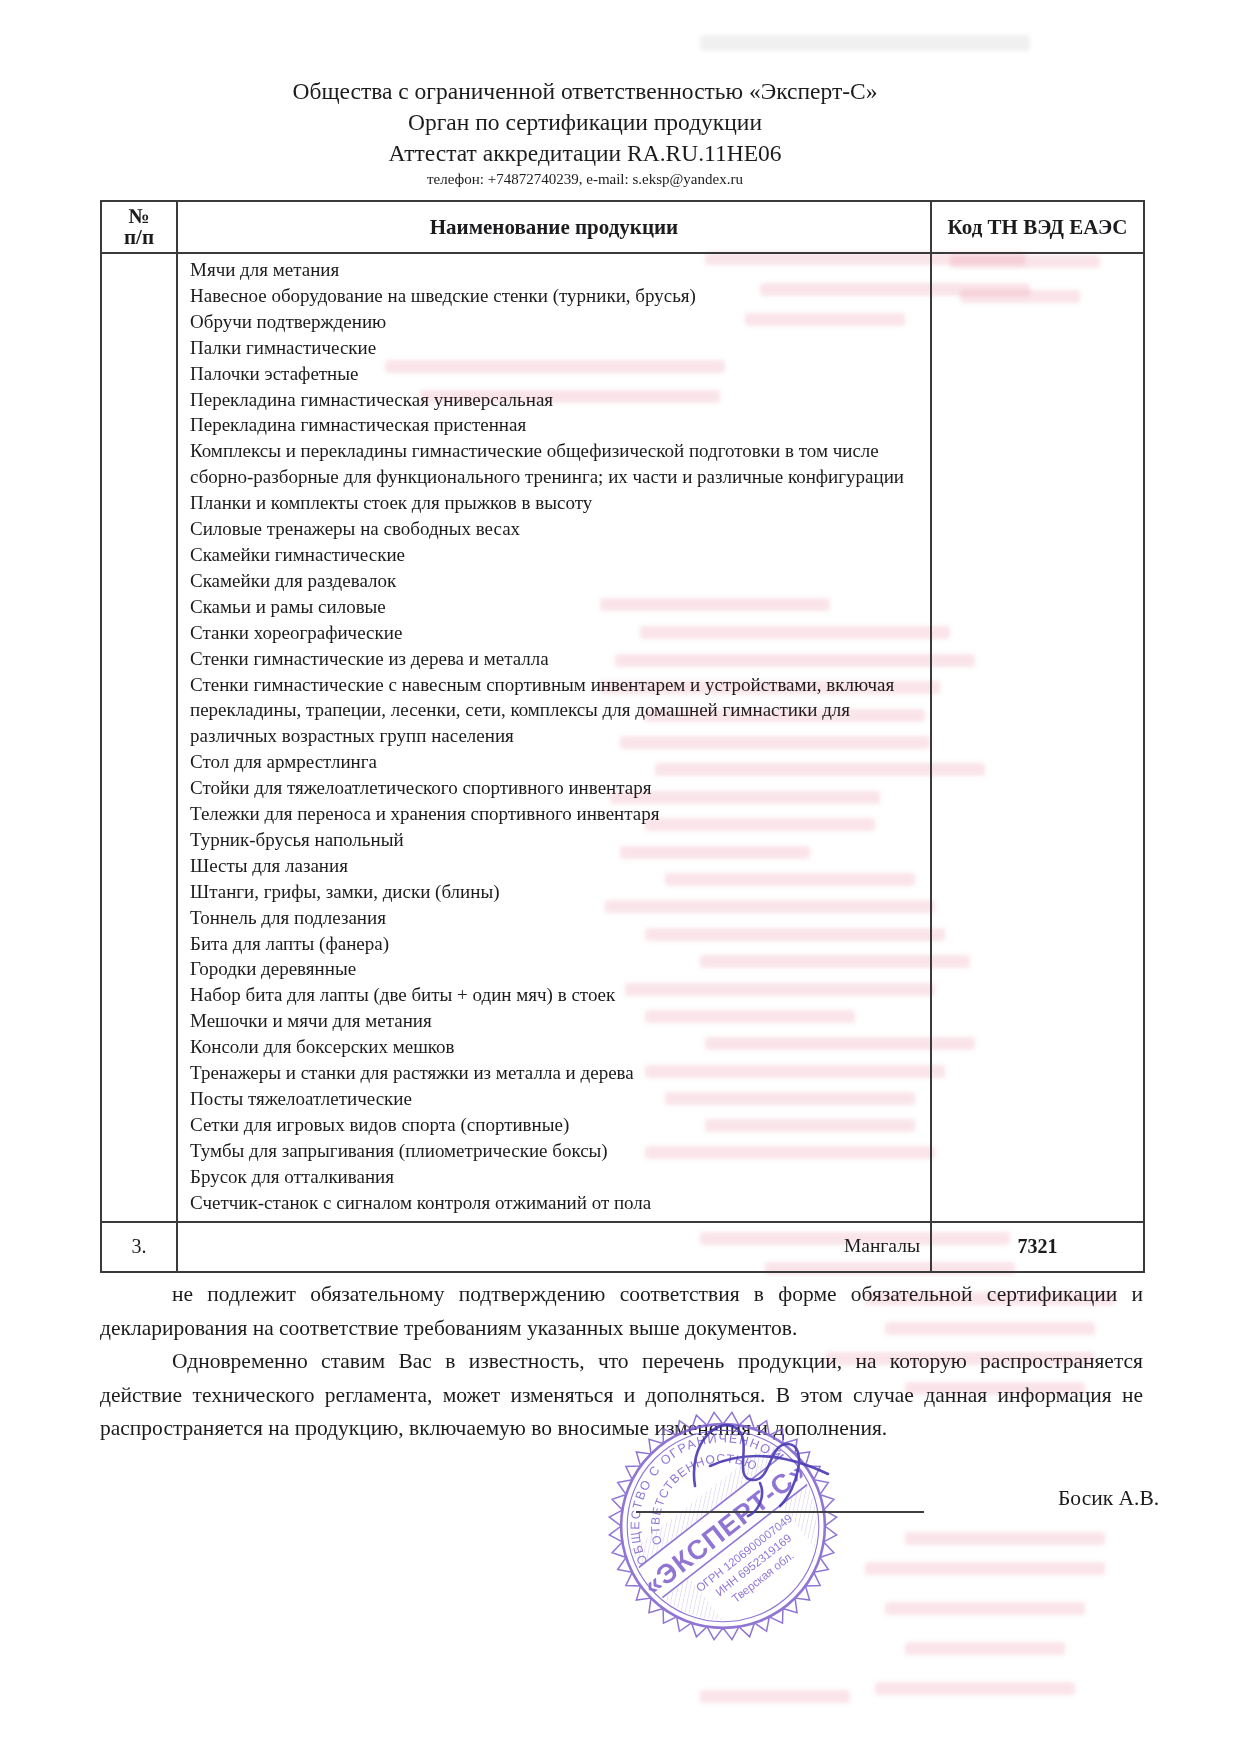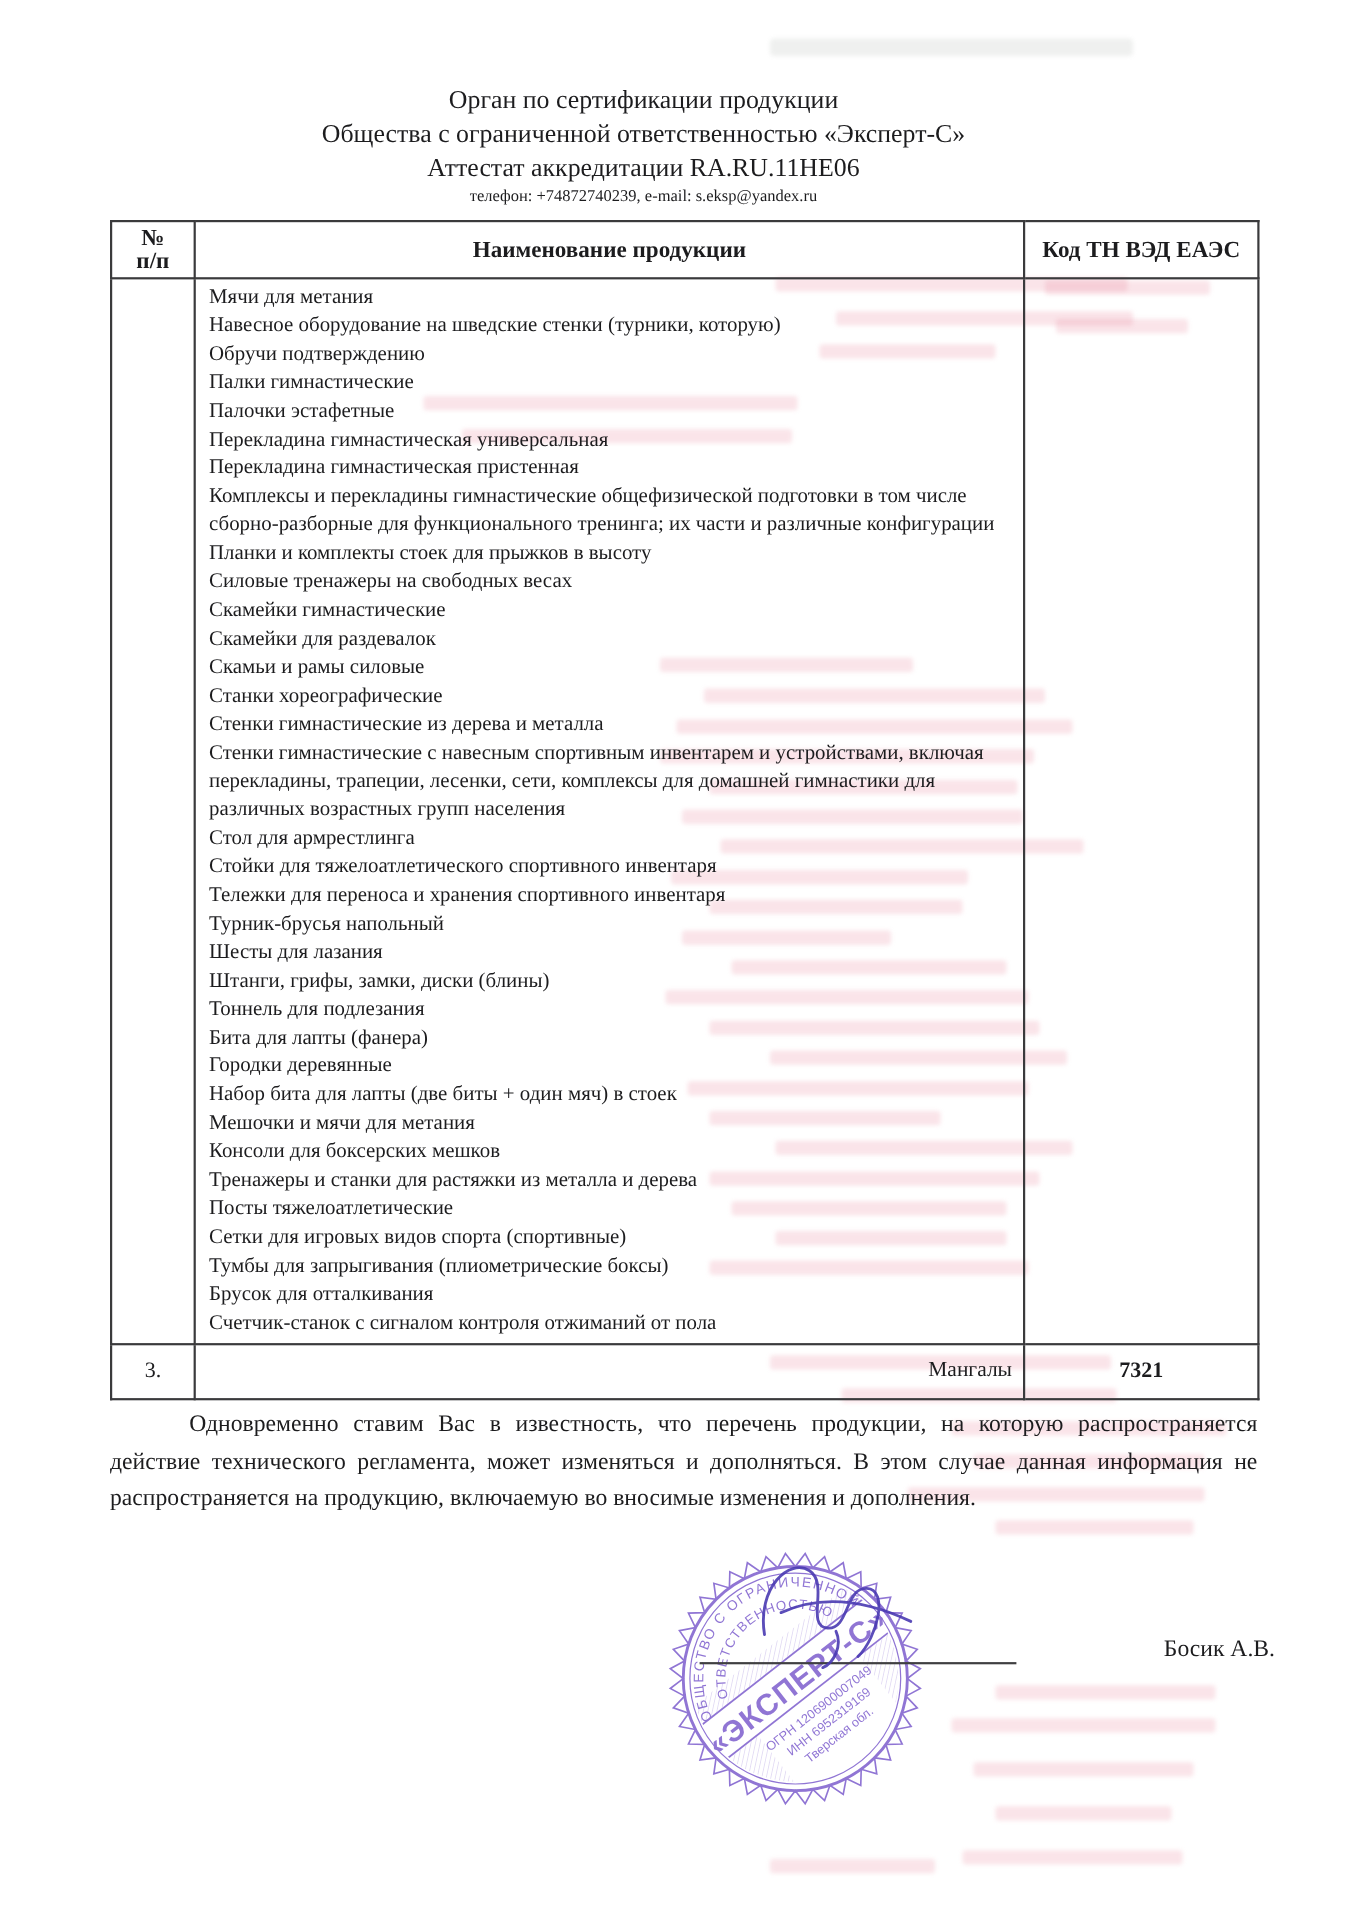--- a/index.html
+++ b/index.html
@@ -86,22 +86,22 @@
       <div class="bleed" style="left: 905px; top: 1532px; width: 200px;"></div>
       <div class="bleed" style="left: 865px; top: 1562px; width: 240px;"></div>
       <div class="bleed" style="left: 885px; top: 1602px; width: 200px;"></div>
       <div class="bleed" style="left: 905px; top: 1642px; width: 160px;"></div>
       <div class="bleed" style="left: 875px; top: 1682px; width: 200px;"></div>
       <div class="bleed" style="left: 700px; top: 1690px; width: 150px;"></div>
     </div>
   <div class="smudge" style="left:700px;top:35px;width:330px;"></div>
 
   <div class="doc-header">
+    <div class="big">Общества с ограниченной ответственностью «Эксперт-С»</div>
     <div class="big">Орган по сертификации продукции</div>
-    <div class="big">Общества с ограниченной ответственностью «Эксперт-С»</div>
     <div class="big">Аттестат аккредитации RA.RU.11НЕ06</div>
     <div class="small">телефон: +74872740239, e-mail: s.eksp@yandex.ru</div>
   </div>
 
   <table class="products-table">
     <colgroup>
         <col style="width:76px">
         <col style="width:754px">
         <col style="width:213px">
       </colgroup>
@@ -114,21 +114,21 @@
         <th>Наименование продукции</th>
         <th>Код ТН ВЭД ЕАЭС</th>
       </tr>
     </thead>
     <tbody>
       <tr>
         <td class="num-cell"></td>
         <td class="name-cell">
           <div>
               <div class="product-line">Мячи для метания</div>
-              <div class="product-line">Навесное оборудование на шведские стенки (турники, которую)</div>
+              <div class="product-line">Навесное оборудование на шведские стенки (турники, брусья)</div>
               <div class="product-line">Обручи подтверждению</div>
               <div class="product-line">Палки гимнастические</div>
               <div class="product-line">Палочки эстафетные</div>
               <div class="product-line">Перекладина гимнастическая универсальная</div>
               <div class="product-line">Перекладина гимнастическая пристенная</div>
               <div class="product-line">Комплексы и перекладины гимнастические общефизической подготовки в том числе сборно-разборные для функционального тренинга; их части и различные конфигурации</div>
               <div class="product-line">Планки и комплекты стоек для прыжков в высоту</div>
               <div class="product-line">Силовые тренажеры на свободных весах</div>
               <div class="product-line">Скамейки гимнастические</div>
               <div class="product-line">Скамейки для раздевалок</div>
@@ -160,20 +160,21 @@
       </tr>
       <tr class="row-single">
         <td class="num-cell">3.</td>
         <td class="name-cell">Мангалы</td>
         <td class="code-cell">7321</td>
       </tr>
     </tbody>
   </table>
 
   <div class="bodytext">
+    <p>не подлежит обязательному подтверждению соответствия в форме обязательной сертификации и декларирования на соответствие требованиям указанных выше документов.</p>
     <p>Одновременно ставим Вас в известность, что перечень продукции, на которую распространяется действие технического регламента, может изменяться и дополняться. В этом случае данная информация не распространяется на продукцию, включаемую во вносимые изменения и дополнения.</p>
   </div>
 
   <div class="sig-name">Босик А.В.</div>
   <div class="sig-line"></div>
 
   <svg class="stamp" viewBox="0 0 232 232">
     <defs>
       <pattern id="hatch" width="4" height="4" patternUnits="userSpaceOnUse" patternTransform="rotate(50)">
         <line x1="0" y1="0" x2="0" y2="4" stroke="#7d5ecd" stroke-width="0.8"></line>

